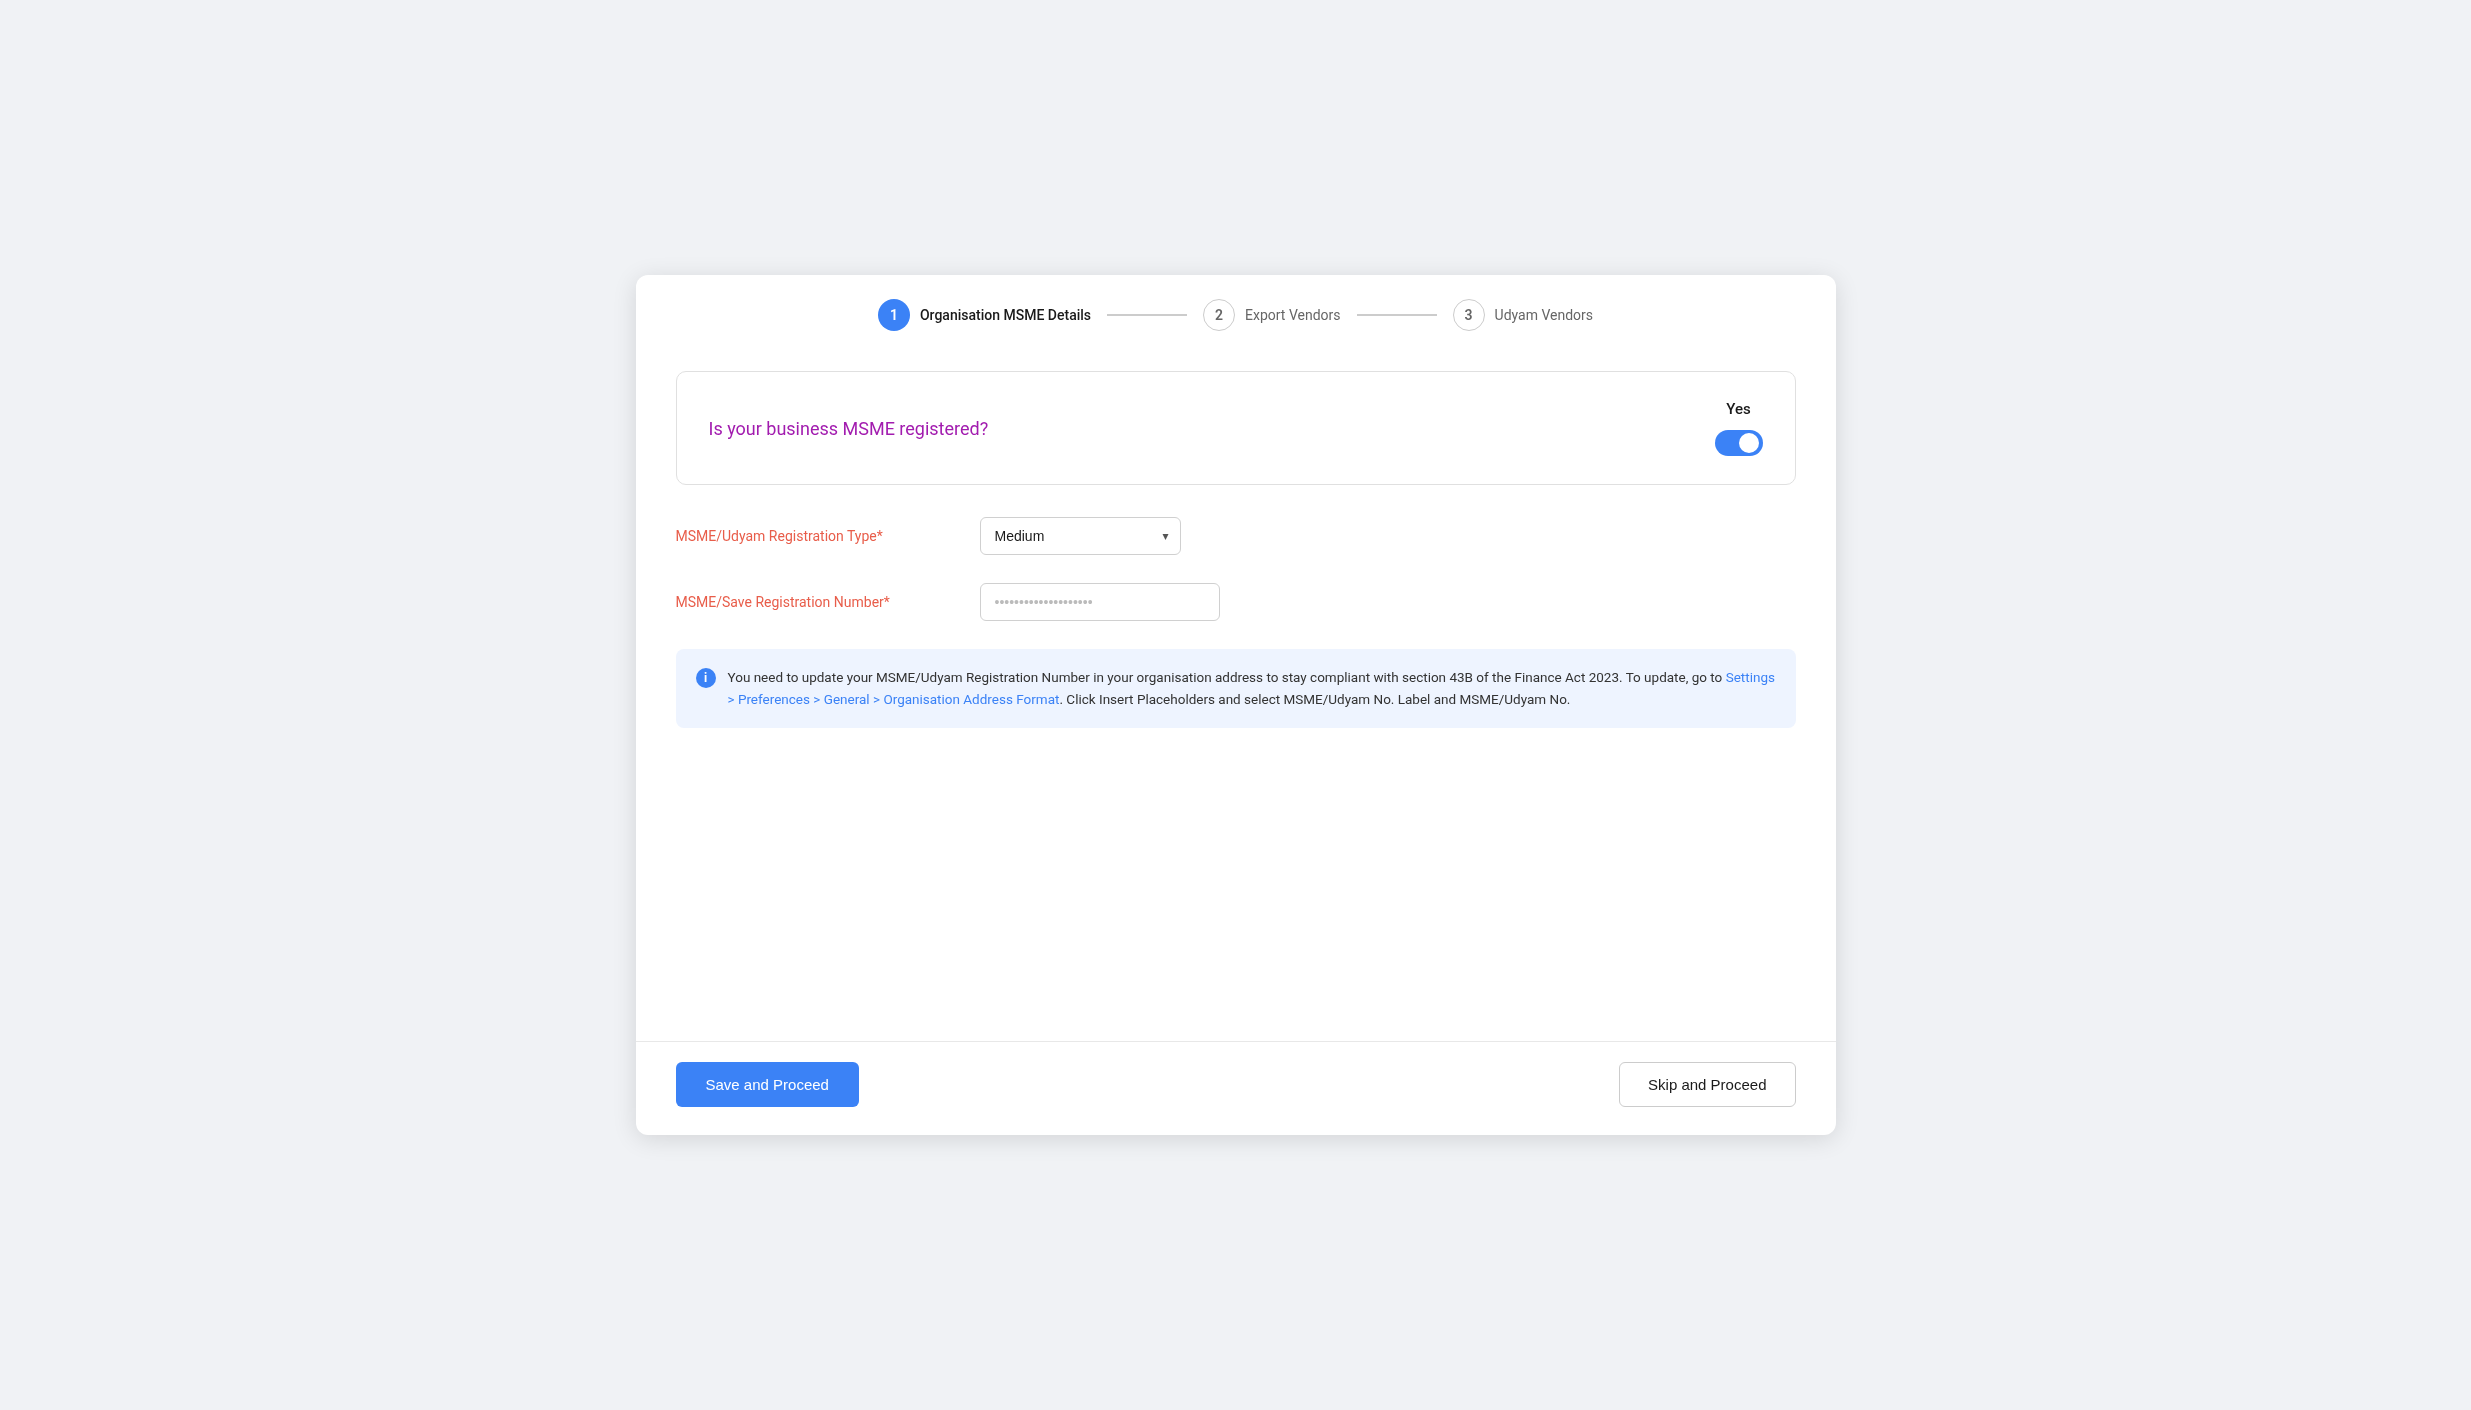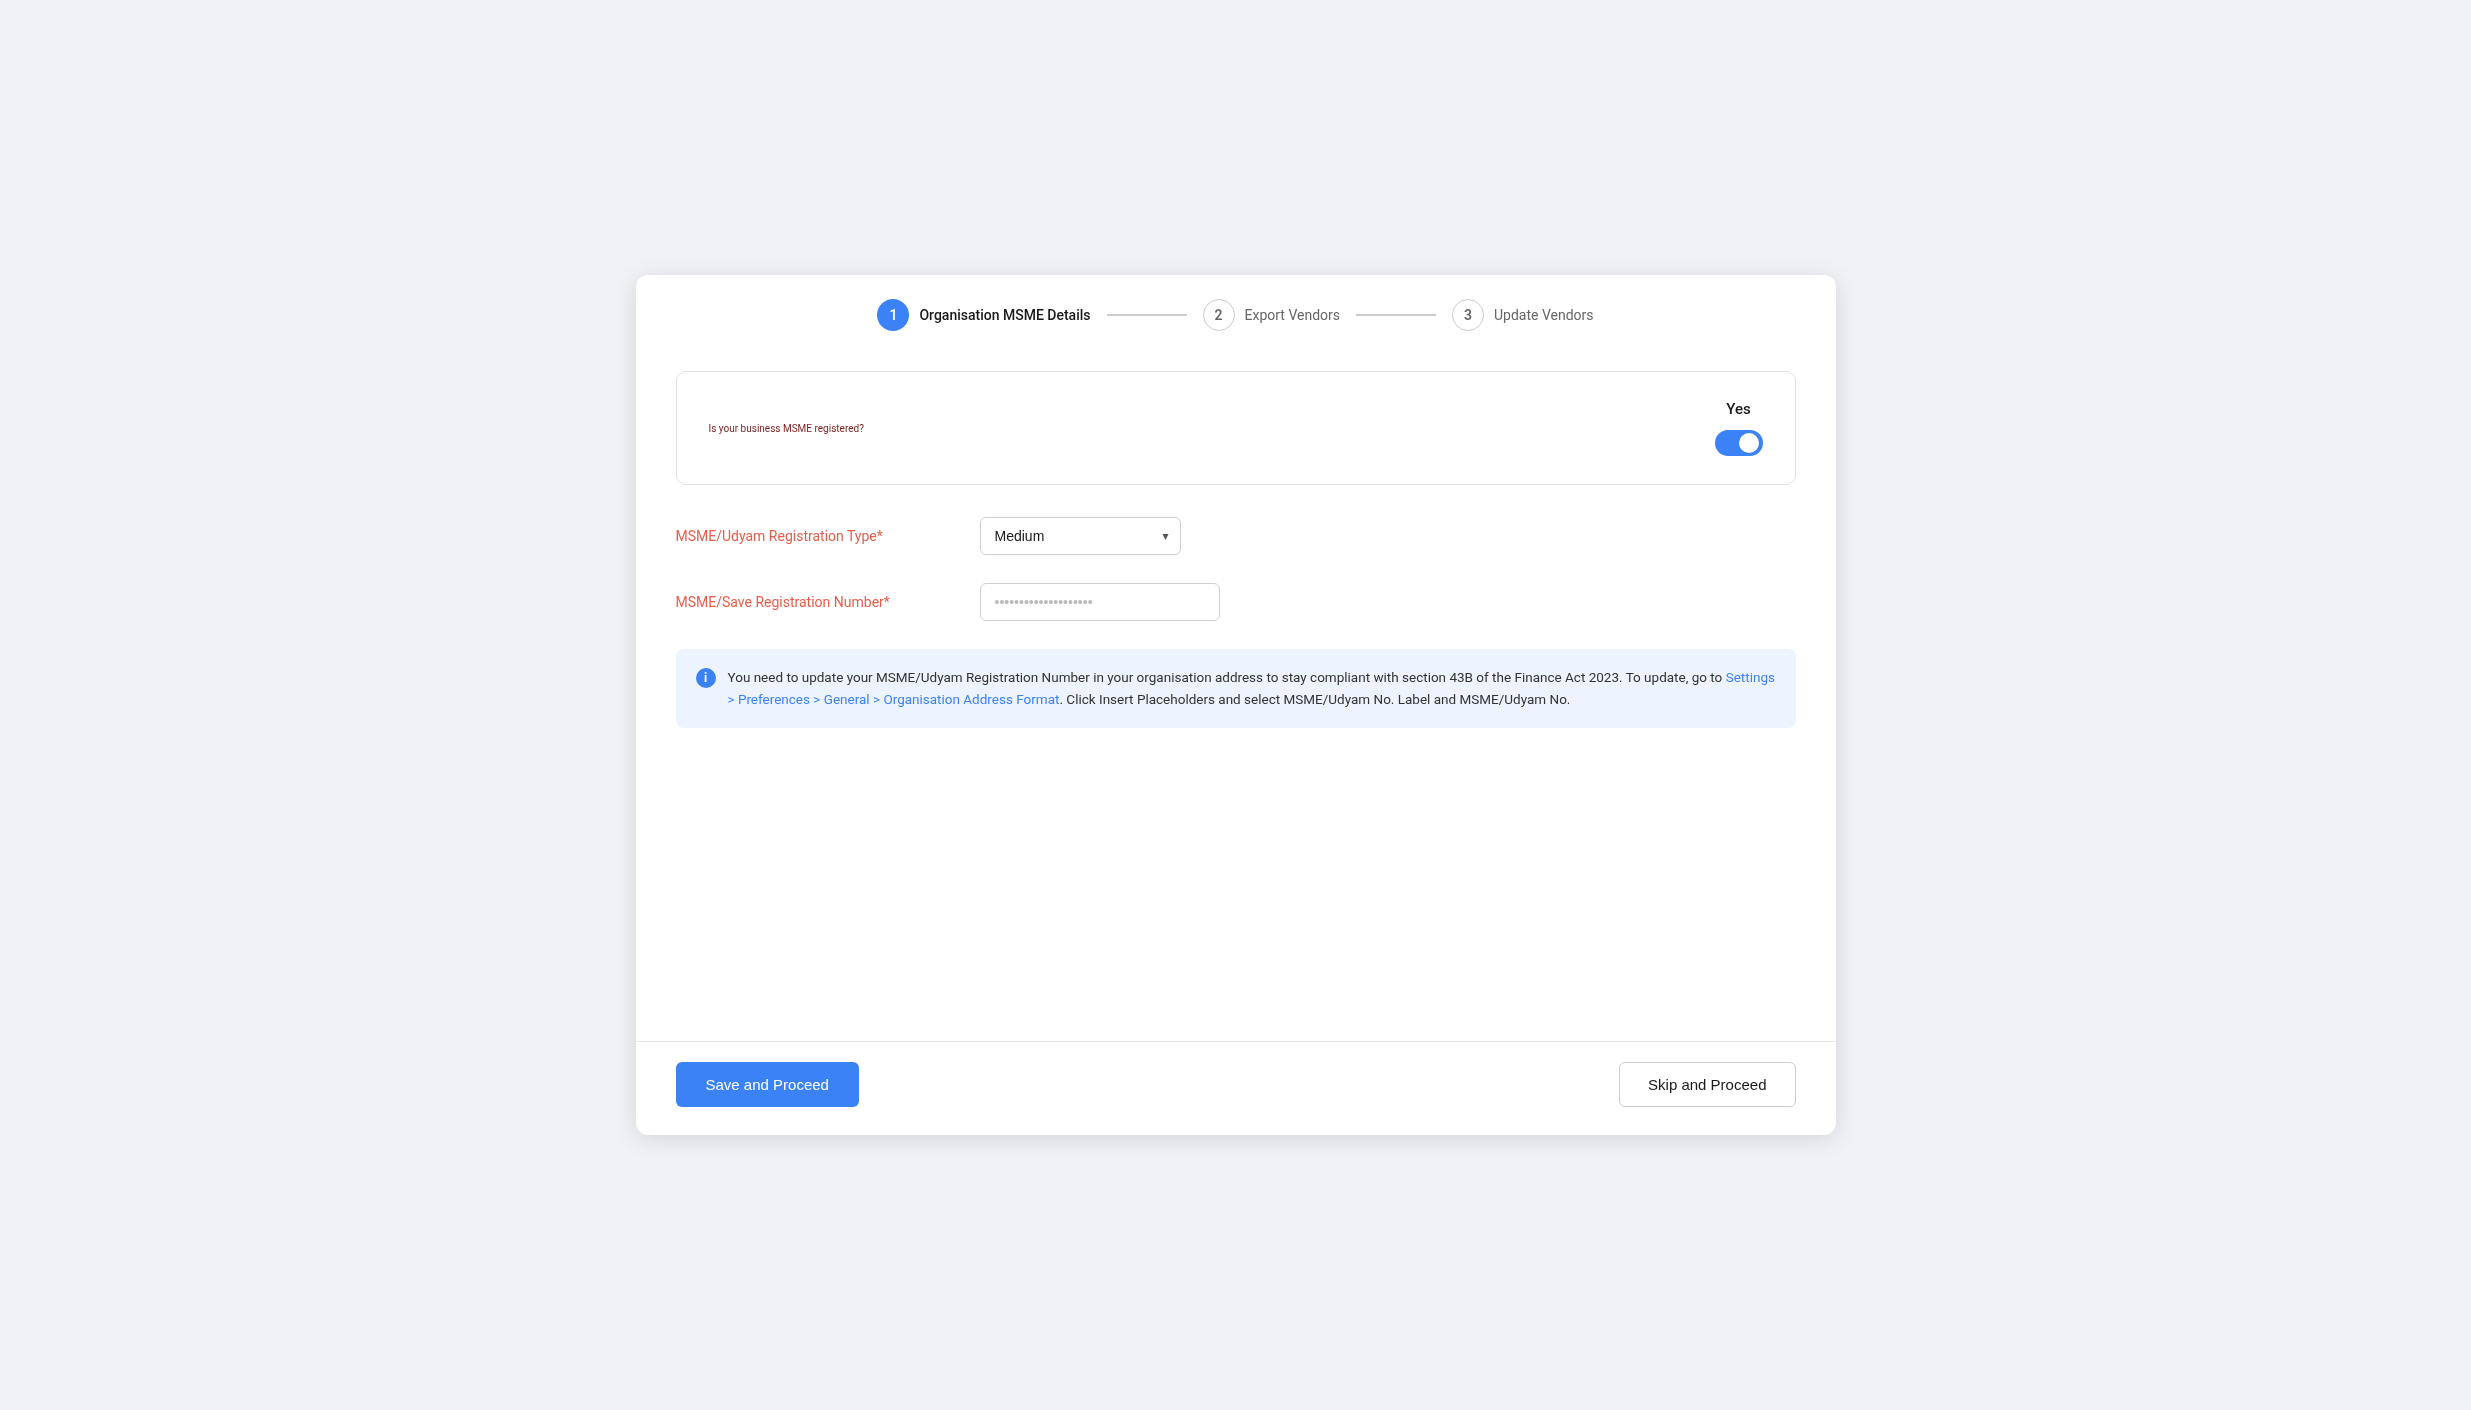--- a/index.html
+++ b/index.html
@@ -139,22 +139,22 @@
       border-radius: 10px;
       padding: 28px 32px;
       display: flex;
       align-items: center;
       justify-content: space-between;
       margin-bottom: 32px;
       background: #fff;
     }
 
     .toggle-question {
-      font-size: 10px;
-      color: #7f1d1d;
+      font-size: 18px;
+      color: #a21caf;
     }
 
     .toggle-right {
       display: flex;
       align-items: center;
       gap: 12px;
       flex-direction: column;
     }
 
     .toggle-yes-label {
@@ -344,21 +344,21 @@
       <div class="step-circle inactive">
         <span>2</span>
       </div>
       <span class="step-label inactive">Export Vendors</span>
     </div>
     <div class="step-connector"></div>
     <div class="step">
       <div class="step-circle inactive">
         <span>3</span>
       </div>
-      <span class="step-label inactive">Update Vendors</span>
+      <span class="step-label inactive">Udyam Vendors</span>
     </div>
   </div>
 
   <div class="modal-body">
 
     <div class="toggle-card">
       <span class="toggle-question">Is your business MSME registered?</span>
       <div class="toggle-right">
         <span class="toggle-yes-label">Yes</span>
         <label class="toggle-switch">

